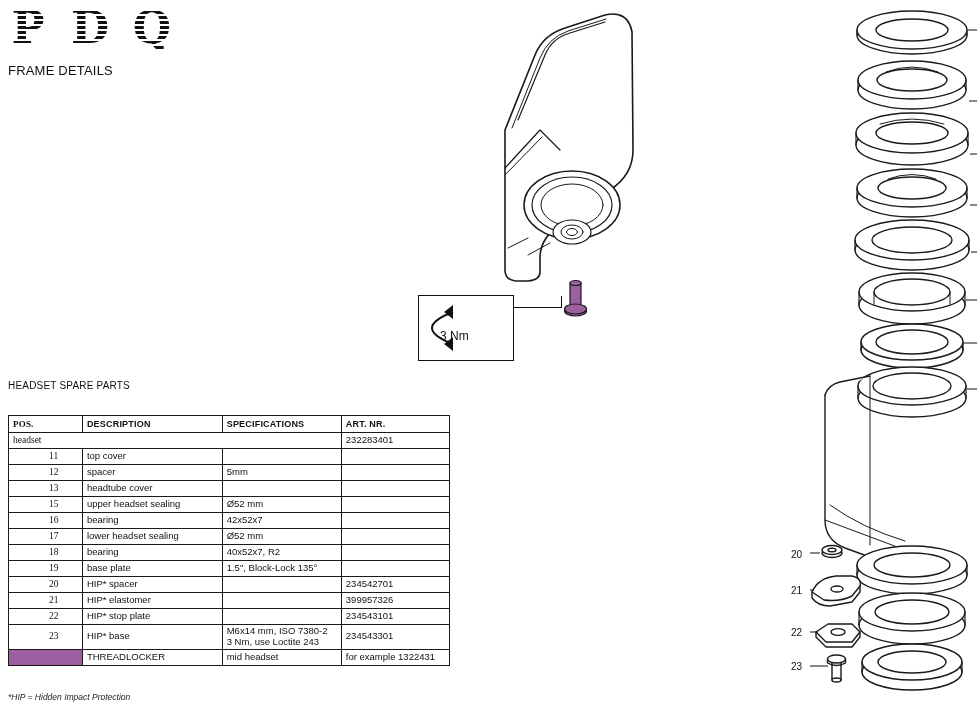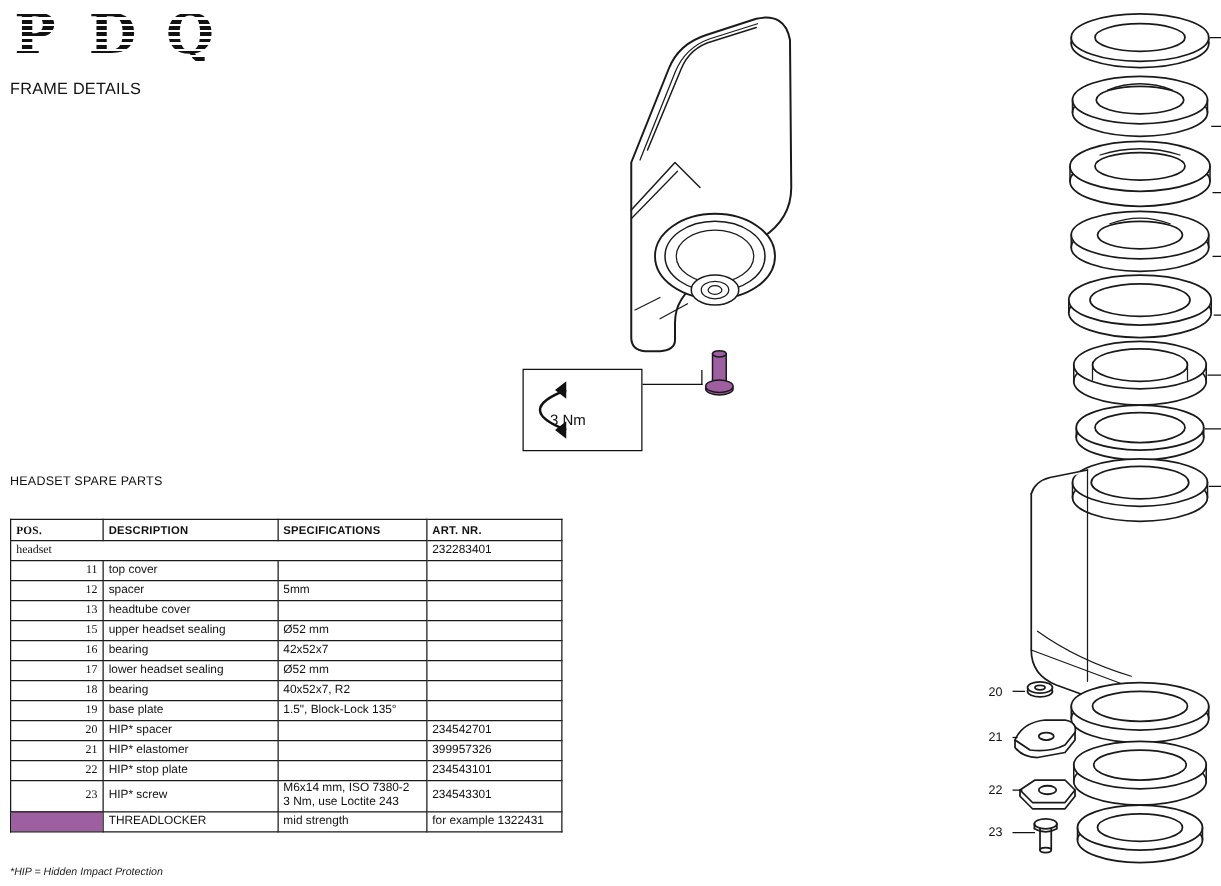--- a/index.html
+++ b/index.html
@@ -90,21 +90,21 @@
   .parts-table thead th {
     font-weight: bold;
     font-size: 9px;
     letter-spacing: .2px;
     height: 14px;
   }
   .col-pos   { width: 36px; text-align: center; font-family: Liberation Serif, serif; }
   .col-desc  { width: 150px; }
   .col-spec  { width: 122px; margin-left: 16px; }
   .col-art   { width: 118px; }
-  td.col-pos { text-align: right; padding-left: 40px; }
+  td.col-pos { text-align: left; padding-left: 40px; }
   td.group-label {
     text-align: left;
     padding-left: 4px;
   }
   .swatch-cell {
     background: #9e5fa0;
     padding: 0;
   }
   .two-line { line-height: 1.25; }
 
@@ -251,30 +251,30 @@
       <td class="col-art">399957326</td>
     </tr>
     <tr>
       <td class="col-pos">22</td>
       <td class="col-desc">HIP* stop plate</td>
       <td class="col-spec"></td>
       <td class="col-art">234543101</td>
     </tr>
     <tr>
       <td class="col-pos">23</td>
-      <td class="col-desc">HIP* screw</td>
+      <td class="col-desc">HIP* base</td>
       <td class="col-spec two-line" style="white-space:pre-line">M6x14 mm, ISO 7380-2
 3 Nm, use Loctite 243</td>
       <td class="col-art">234543301</td>
     </tr>
 
     <tr>
       <td class="col-pos swatch-cell"></td>
       <td class="col-desc">THREADLOCKER</td>
-      <td class="col-spec">mid strength</td>
+      <td class="col-spec">mid headset</td>
       <td class="col-art">for example 1322431</td>
     </tr>
   </tbody>
 </table>
 
 <div class="footnote">*HIP = Hidden Impact Protection</div>
 
 <svg style="position:absolute; left:400px; top:0; width:260px; height:300px;" viewBox="0 0 260 300">
   <g fill="#ffffff" stroke="#1a1a1a" stroke-width="1.6" stroke-linejoin="round" stroke-linecap="round">
 

